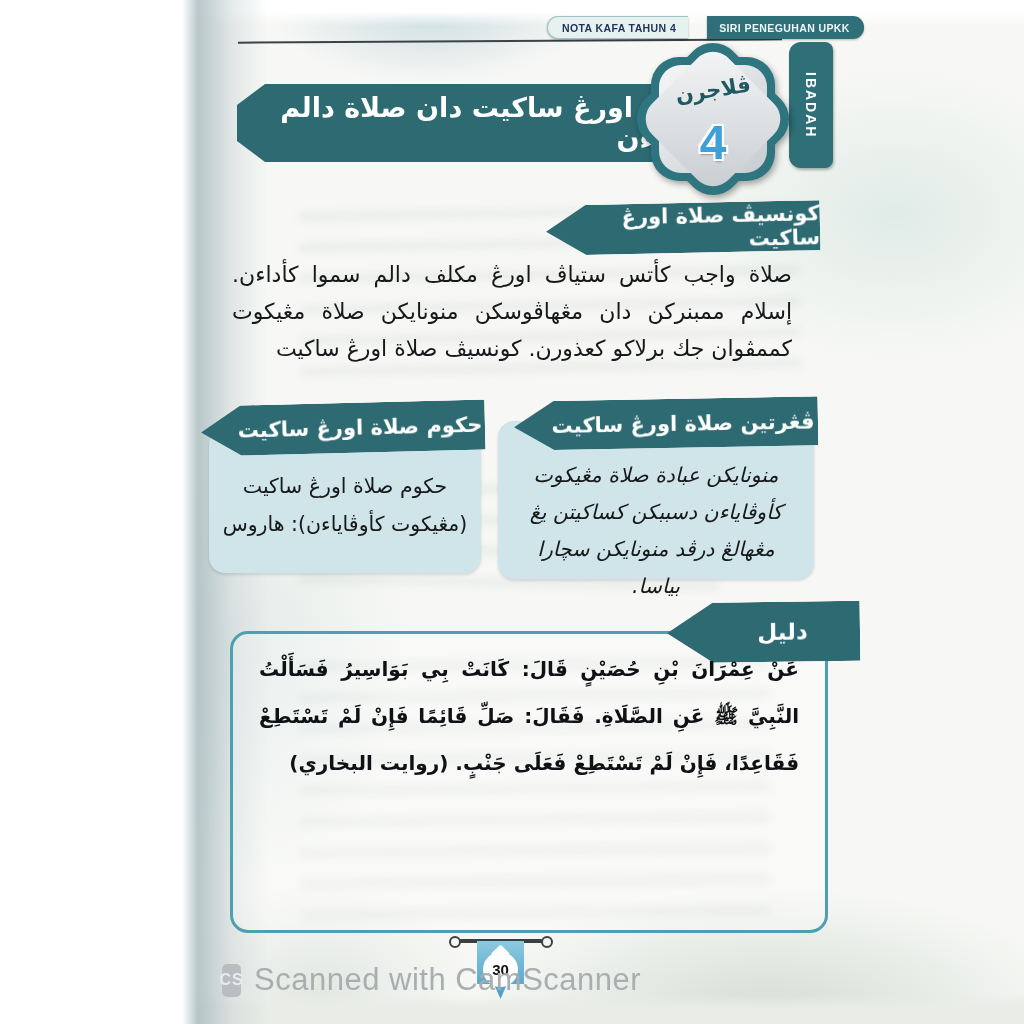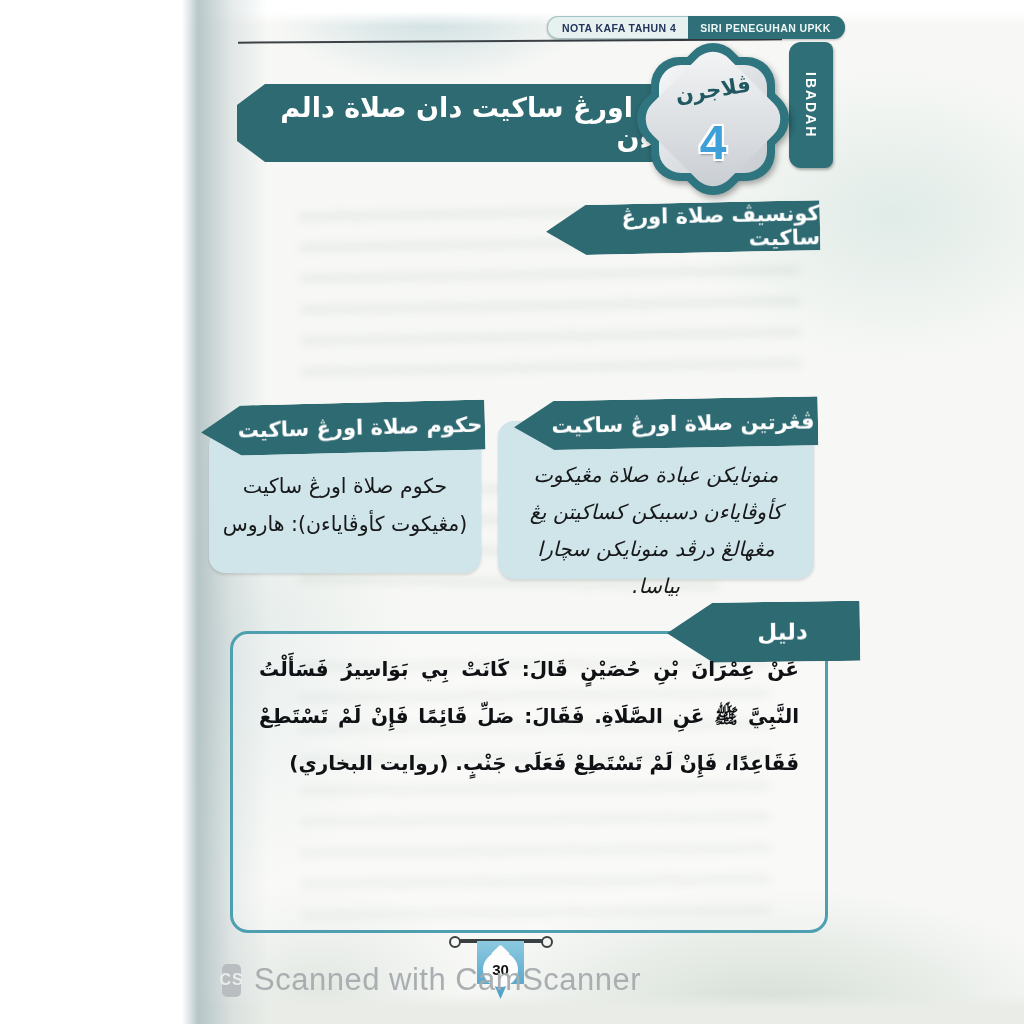--- a/index.html
+++ b/index.html
@@ -26,21 +26,21 @@
   .g2{left:300px;top:470px;width:420px;height:140px;transform:rotate(1deg);}
   .g3{left:300px;top:660px;width:470px;height:280px;transform:rotate(-.6deg);}
 
   
   .topline{position:absolute;left:238px;top:40px;width:544px;height:2px;background:#3d4246;transform:rotate(-.35deg);}
   .badges{position:absolute;left:547px;top:16px;display:flex;height:23px;filter:drop-shadow(0 1px 1px rgba(0,0,0,.25));}
   .badge-light{background:#e7f2f0;color:#22345c;border:1px solid #9fc4c3;border-right:none;
     border-radius:11px 0 0 11px;font-size:10.5px;font-weight:bold;letter-spacing:.4px;
     display:flex;align-items:center;padding:0 12px 0 14px;}
   .badge-dark{background:#2e6f78;color:#eef6f5;border-radius:0 11px 11px 0;font-size:10.5px;
-    font-weight:bold;letter-spacing:.4px;display:flex;align-items:center;padding:0 14px 0 12px;}
+    font-weight:bold;letter-spacing:.4px;display:flex;align-items:center;padding:0 14px 0 12px;margin-left:19px;}
   .side-tab{position:absolute;left:789px;top:42px;width:44px;height:126px;background:#2e6f78;
     border-radius:12px 8px 8px 12px;display:flex;align-items:center;justify-content:center;
     box-shadow:1px 2px 3px rgba(0,0,0,.3);}
   .side-tab span{writing-mode:vertical-rl;color:#ffffff;font-weight:bold;font-size:14px;letter-spacing:2px;}
 
   
   .banner{position:absolute;left:237px;top:84px;width:468px;height:78px;background:#2d6a72;
     clip-path:polygon(28px 0,100% 0,100% 100%,28px 100%,0 calc(100% - 21px),0 21px);
     display:flex;align-items:center;justify-content:center;
     filter:drop-shadow(2px 3px 2px rgba(0,0,0,.35));}
@@ -137,20 +137,21 @@
     <div class="s"></div>
     <div class="s r"></div>
     <div class="si"></div>
     <div class="si r"></div>
     <div class="star-label jawi">ڤلاجرن</div>
     <div class="star-num">4</div>
   </div>
 
   <div class="ribbon rib-shape r-concept jawi">كونسيڤ صلاة اورڠ ساكيت</div>
 
+  <p class="para jawi">صلاة واجب كأتس ستياڤ اورڠ مكلف دالم سموا كأداءن. إسلام ممبنركن دان مڠهاڤوسكن منونايكن صلاة مڠيكوت كممڤوان جك برلاكو كعذورن. كونسيڤ صلاة اورڠ ساكيت</p>
 
   <div class="panel panel-pengertian">
     <div class="ribbon rib-shape jawi">ڤڠرتين صلاة اورڠ ساكيت</div>
     <div class="panel-body jawi">منونايكن عبادة صلاة مڠيكوت كأوڤاياءن دسببكن كساكيتن يڠ مڠهالڠ درڤد منونايكن سچارا بياسا.</div>
   </div>
 
   <div class="panel panel-hukum">
     <div class="ribbon rib-shape jawi">حكوم صلاة اورڠ ساكيت</div>
     <div class="panel-body jawi">حكوم صلاة اورڠ ساكيت (مڠيكوت كأوڤاياءن): هاروس</div>
   </div>

